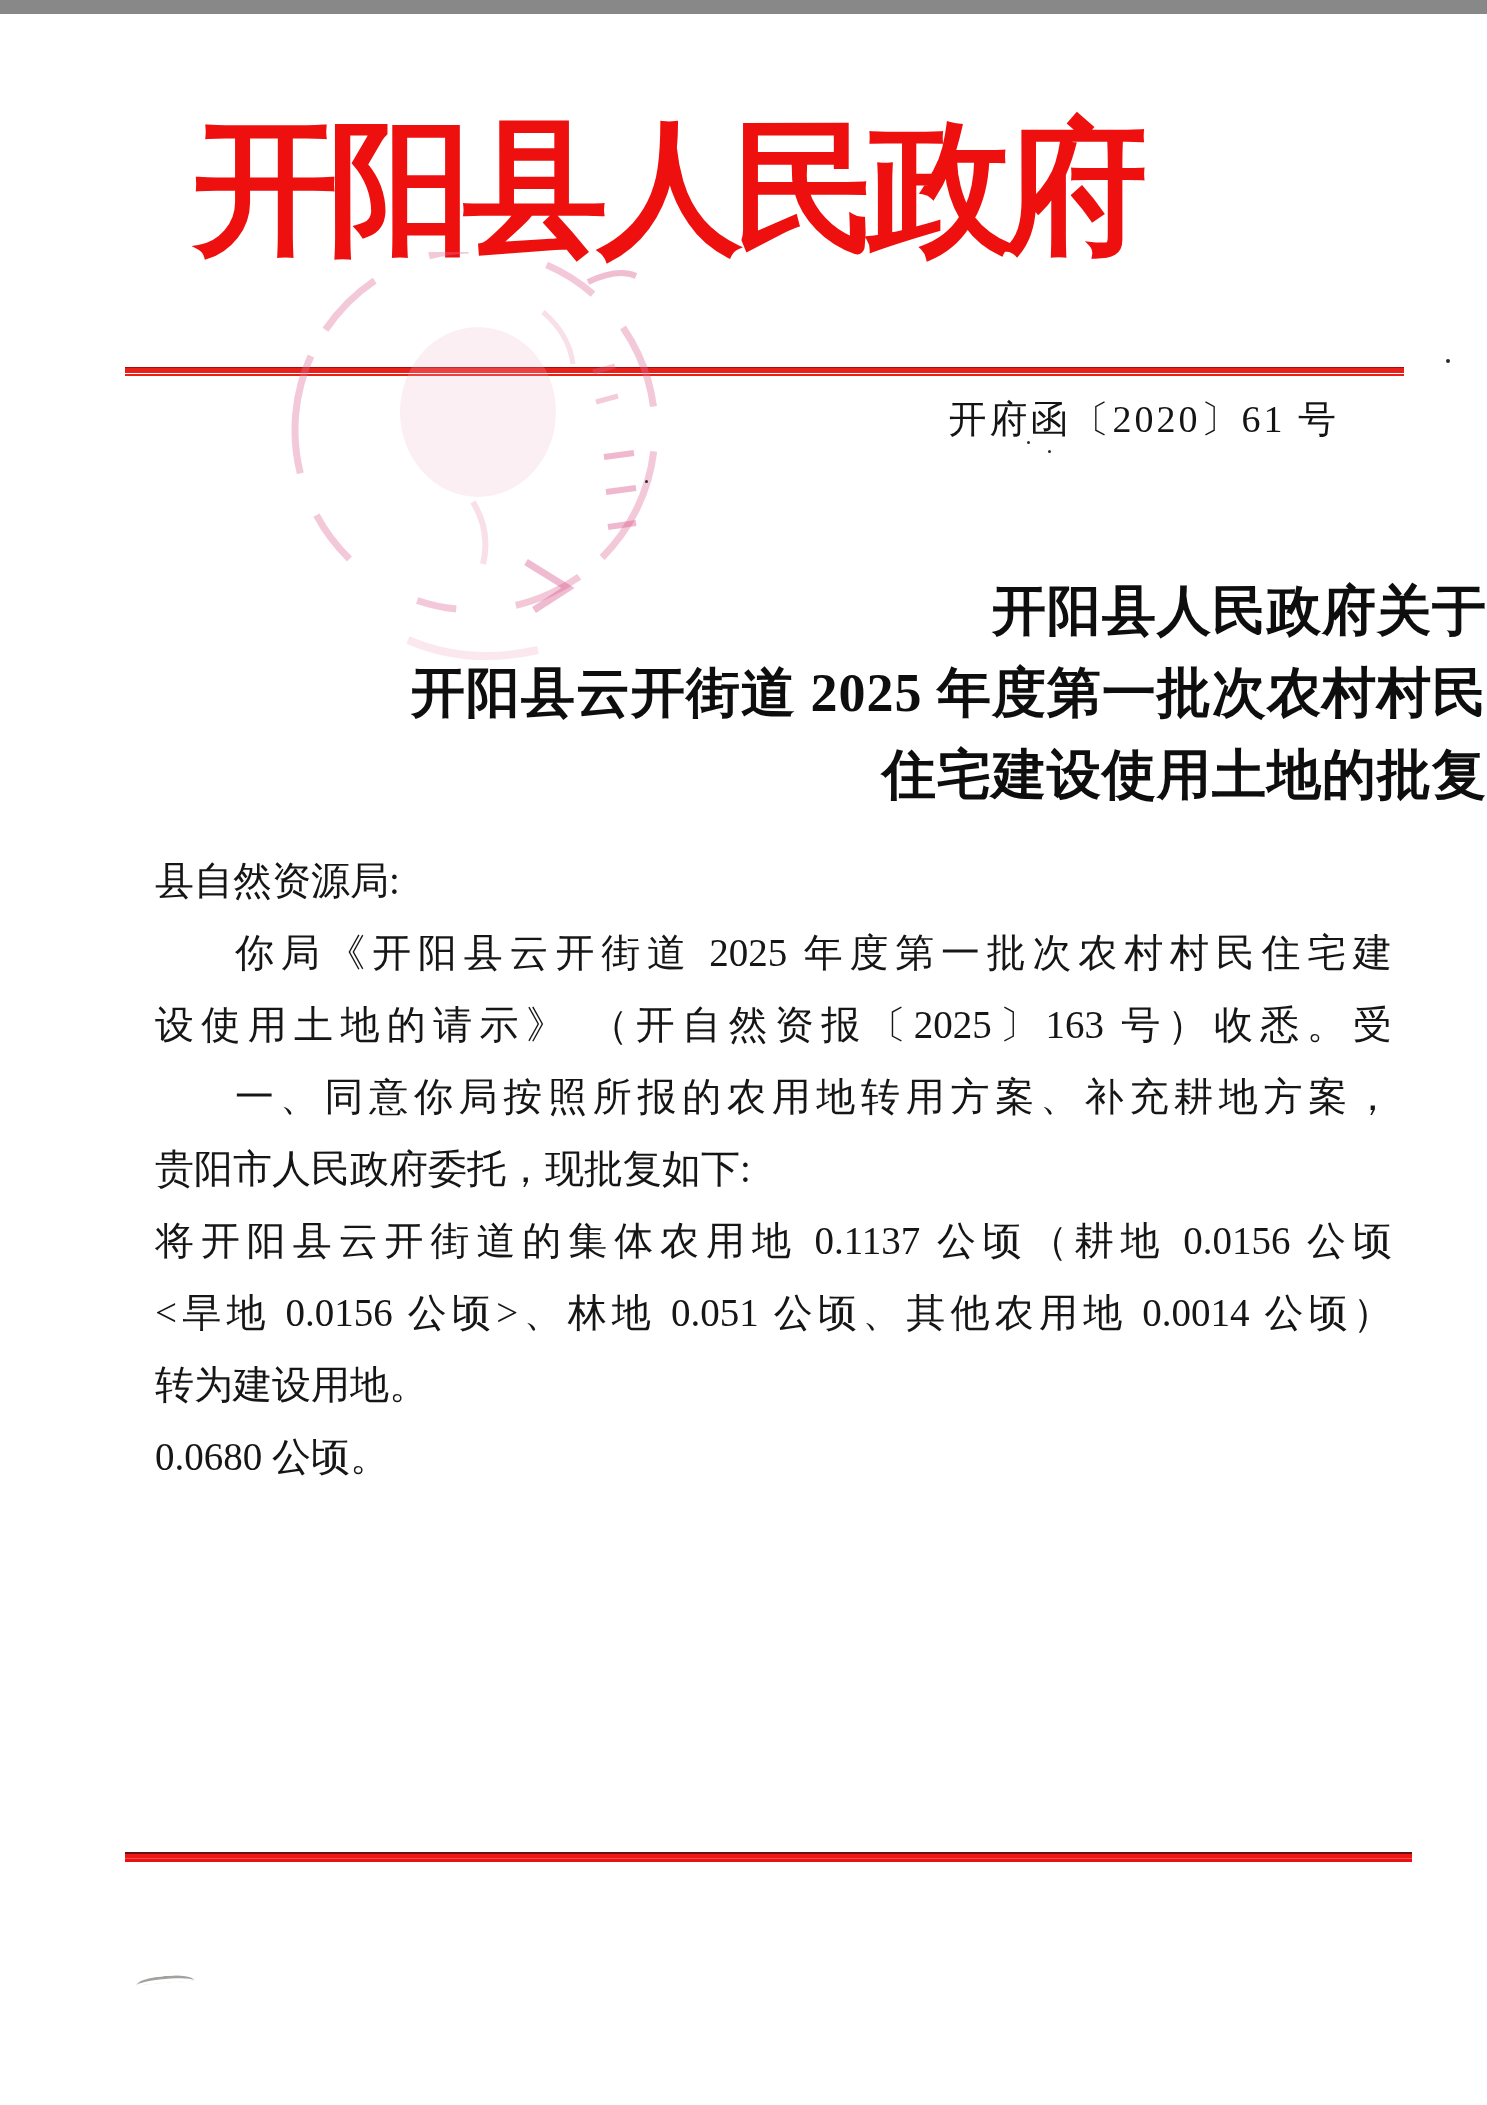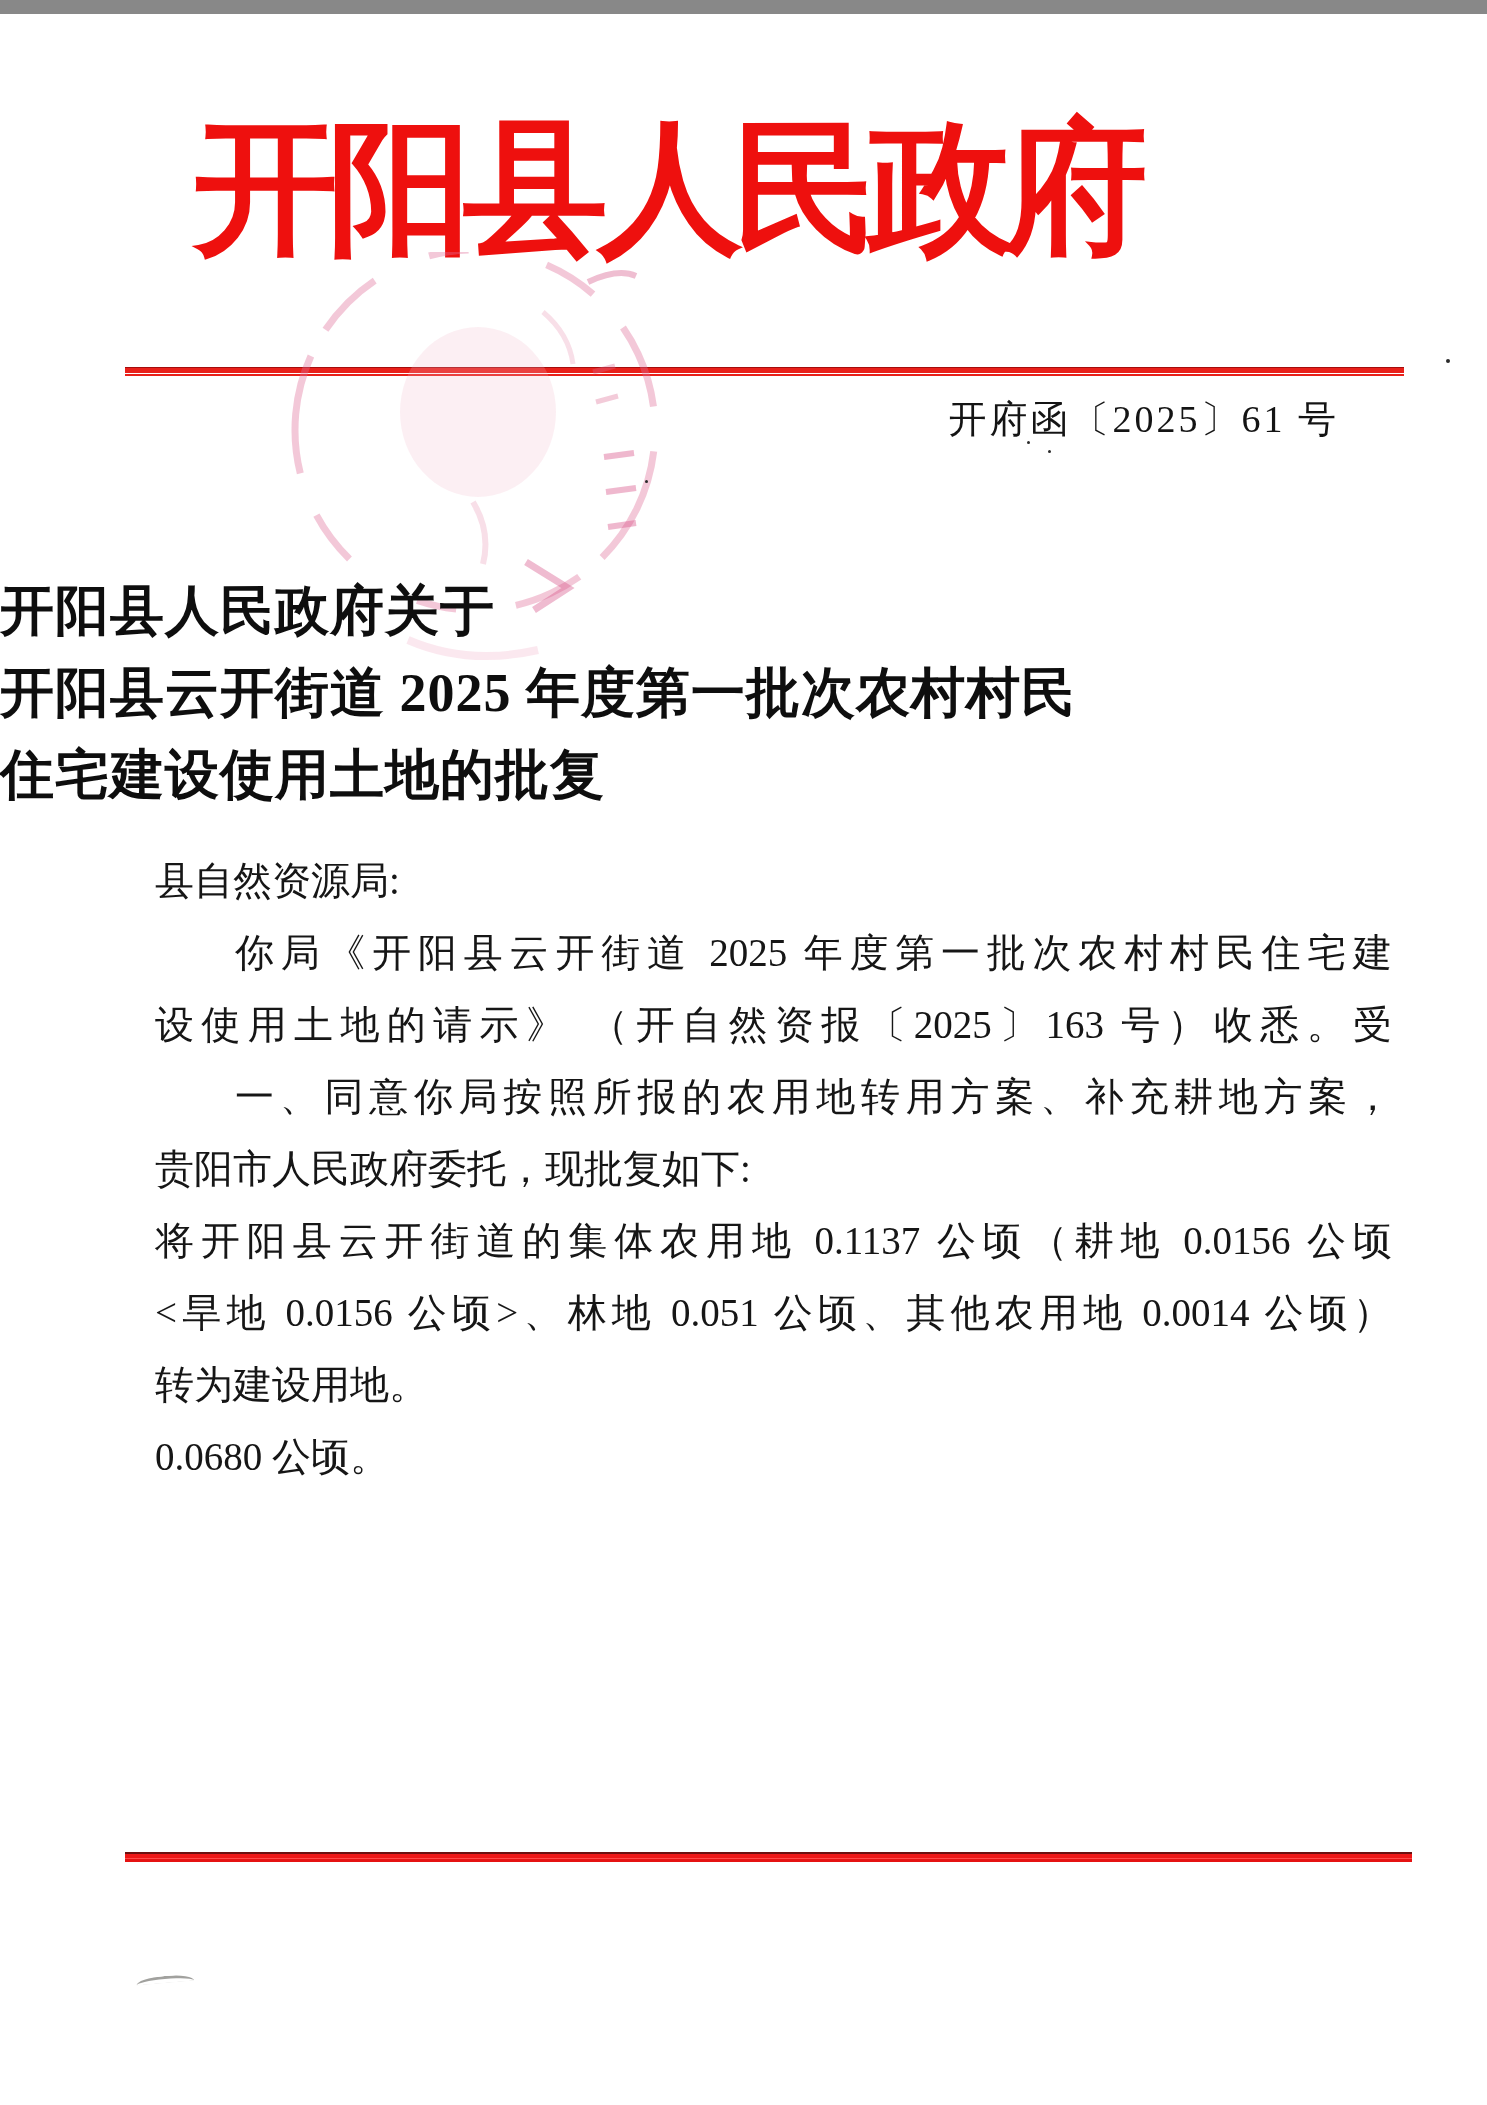--- a/index.html
+++ b/index.html
@@ -62,21 +62,21 @@
     filter: blur(0.7px);
     pointer-events: none;
   }
 
   
   .doc-title {
     position: absolute;
     top: 556px;
     left: 0;
     width: 1487px;
-    text-align: left;
+    text-align: right;
     font-weight: bold;
     color: #0e0e0e;
     font-size: 54px;
     line-height: 82px;
     letter-spacing: 1px;
   }
 
   
   .body-text {
     position: absolute;
@@ -147,21 +147,21 @@
     <circle cx="187" cy="178" r="180" fill="none" stroke="#df6f99" stroke-width="7" stroke-dasharray="55 45 120 30 70 60 40 80" opacity="0.38" transform="rotate(-25 187 178)"></circle>
     <path d="M 300 30 q 30 -14 48 -6" fill="none" stroke="#d85c8c" stroke-width="6" opacity="0.4"></path>
     <path d="M 316 205 l 30 -4 M 318 240 l 30 -4 M 320 275 l 28 -4" fill="none" stroke="#d8568a" stroke-width="6" opacity="0.42"></path>
     <path d="M 305 120 l 22 -6 M 308 150 l 22 -6" fill="none" stroke="#dd6b93" stroke-width="5" opacity="0.35"></path>
     <path d="M 238 310 l 42 26 l -34 22" fill="none" stroke="#d8568a" stroke-width="7" opacity="0.4"></path>
     <path d="M 185 250 q 18 30 10 62" fill="none" stroke="#e894b2" stroke-width="6" opacity="0.3"></path>
     <path d="M 255 60 q 26 22 30 52" fill="none" stroke="#e894b2" stroke-width="5" opacity="0.3"></path>
     <path d="M 120 388 q 60 26 130 10" fill="none" stroke="#efaec4" stroke-width="8" opacity="0.28"></path>
   </svg>
 
-  <div class="doc-number">开府函〔2025〕61 号</div>
+  <div class="doc-number">开府函〔2020〕61 号</div>
 
   <div class="doc-title">
     <div>开阳县人民政府关于</div>
     <div>开阳县云开街道 2025 年度第一批次农村村民</div>
     <div>住宅建设使用土地的批复</div>
   </div>
 
   <div class="body-text">
     <div class="line">县自然资源局:</div>
     <div class="line fill indent">你局《开阳县云开街道 2025 年度第一批次农村村民住宅建</div>

